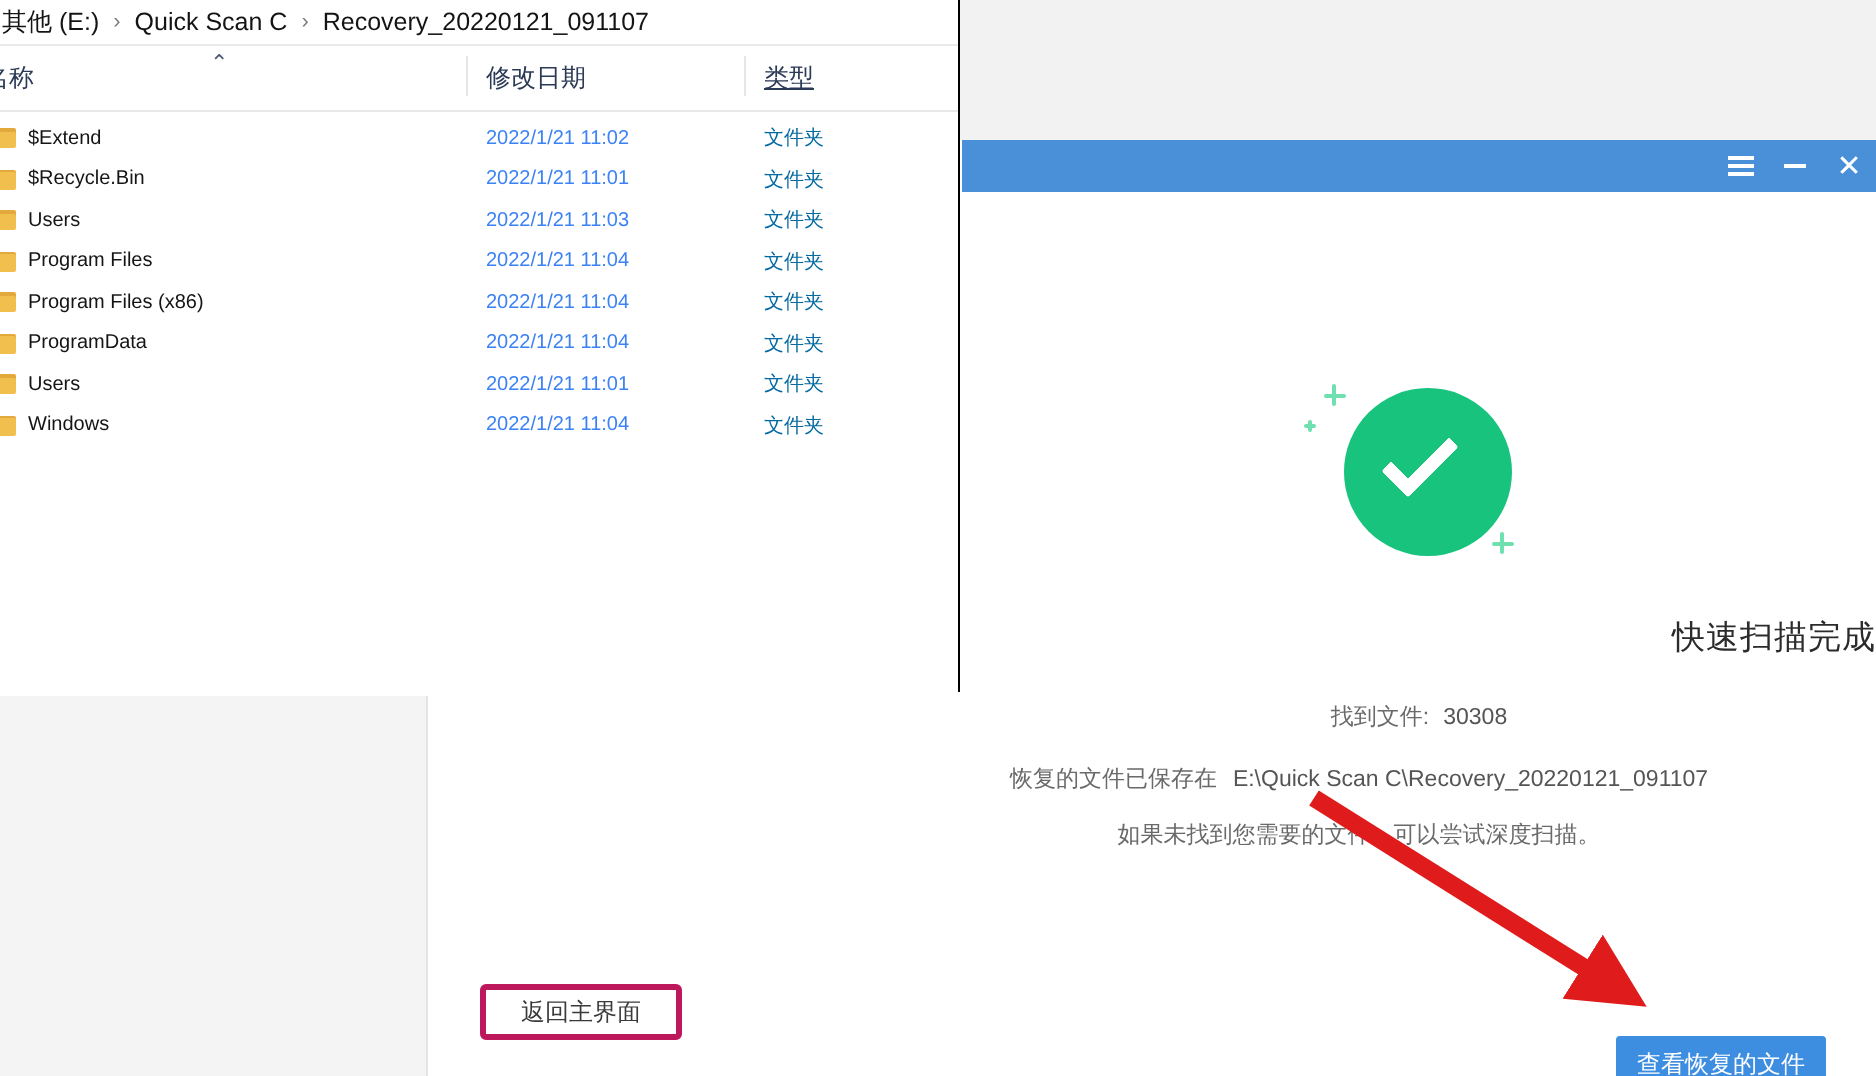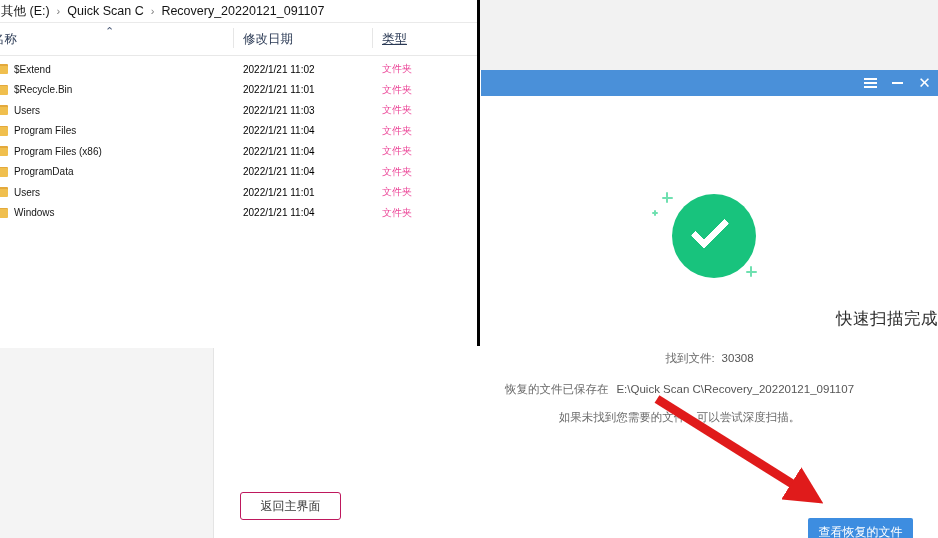--- a/index.html
+++ b/index.html
@@ -46,21 +46,21 @@
   }
 
   
   .explorer {
     position: absolute;
     left: 0;
     top: 0;
     width: 480px;
     height: 346px;
     background: #ffffff;
-    border-right: 3px solid #000000;
+    border-right: 1px solid #000000;
     box-sizing: border-box;
     overflow: hidden;
   }
   .breadcrumb {
     height: 22px;
     display: flex;
     align-items: center;
     padding-left: 0px;
     font-size: 12.5px;
     color: #1a1a1a;
@@ -115,22 +115,22 @@
     background: #e3a93c;
     border-radius: 1px 1px 0 0;
   }
   .folder-icon .body {
     position: absolute; left: 0; top: 1.5px;
     width: 11px; height: 8.5px;
     background: #f0bf4e;
     border-radius: 0 1px 1px 1px;
   }
   .fr-name { position: absolute; left: 14px; }
-  .fr-date { position: absolute; left: 243px; color: #000000; }
-  .fr-type { position: absolute; left: 382px; color: #ec4899; }
+  .fr-date { position: absolute; left: 243px; color: #3b82f6; }
+  .fr-type { position: absolute; left: 382px; color: #0369a1; }
 
   
   .app-window {
     position: absolute;
     left: 481px;
     top: 70px;
     width: 457px;
     height: 468px;
     background: #ffffff;
     overflow: hidden;
@@ -273,21 +273,21 @@
   }
 
   
   .btn-secondary {
     position: absolute;
     left: 240px;
     top: 492px;
     width: 101px;
     height: 28px;
     background: #ffffff;
-    border: 1px solid #be185d;
+    border: 3px solid #be185d;
     border-radius: 3px;
     font-size: 12px;
     color: #3a3a3a;
     font-family: "Liberation Sans", sans-serif;
     cursor: pointer;
     display: flex;
     align-items: center;
     justify-content: center;
   }
 

